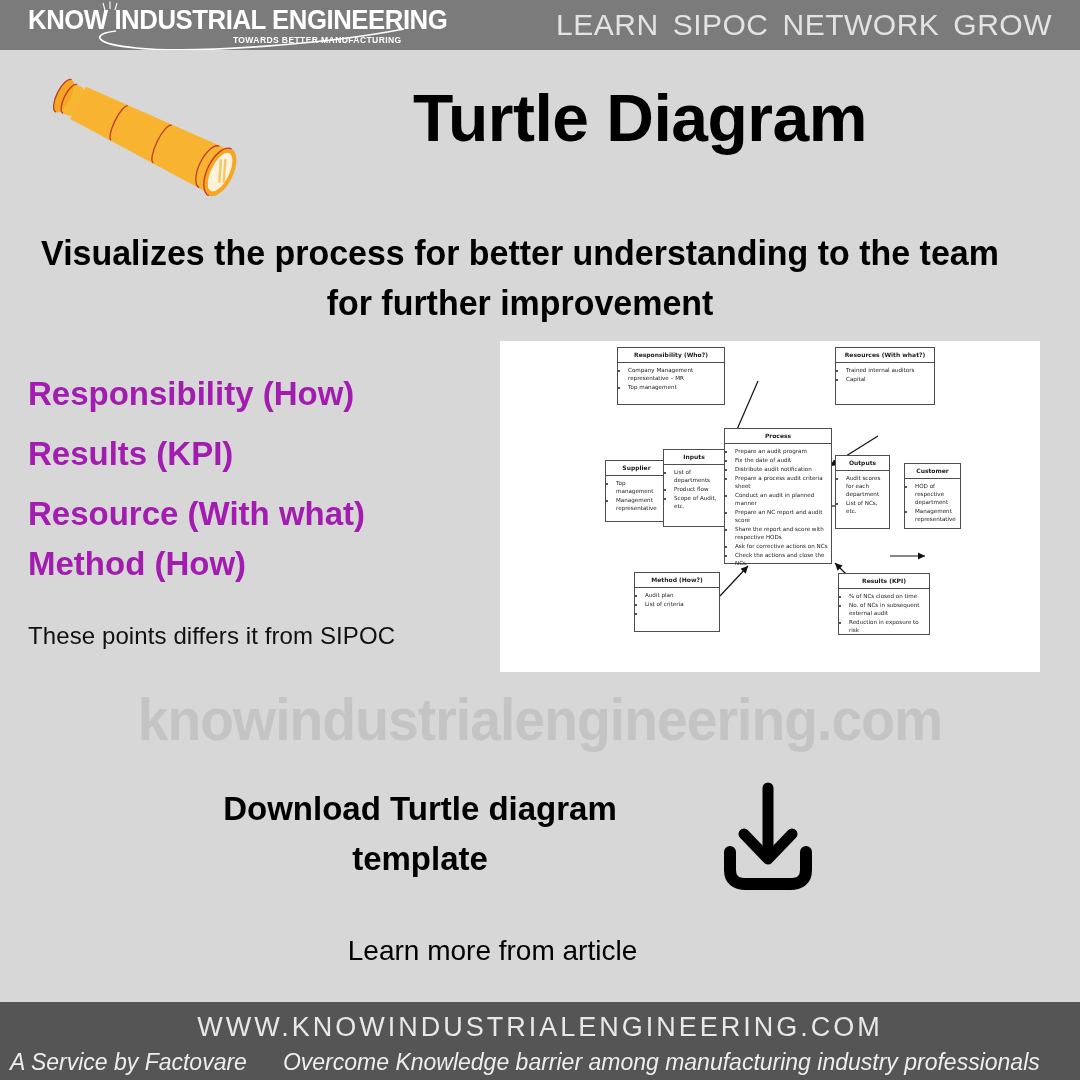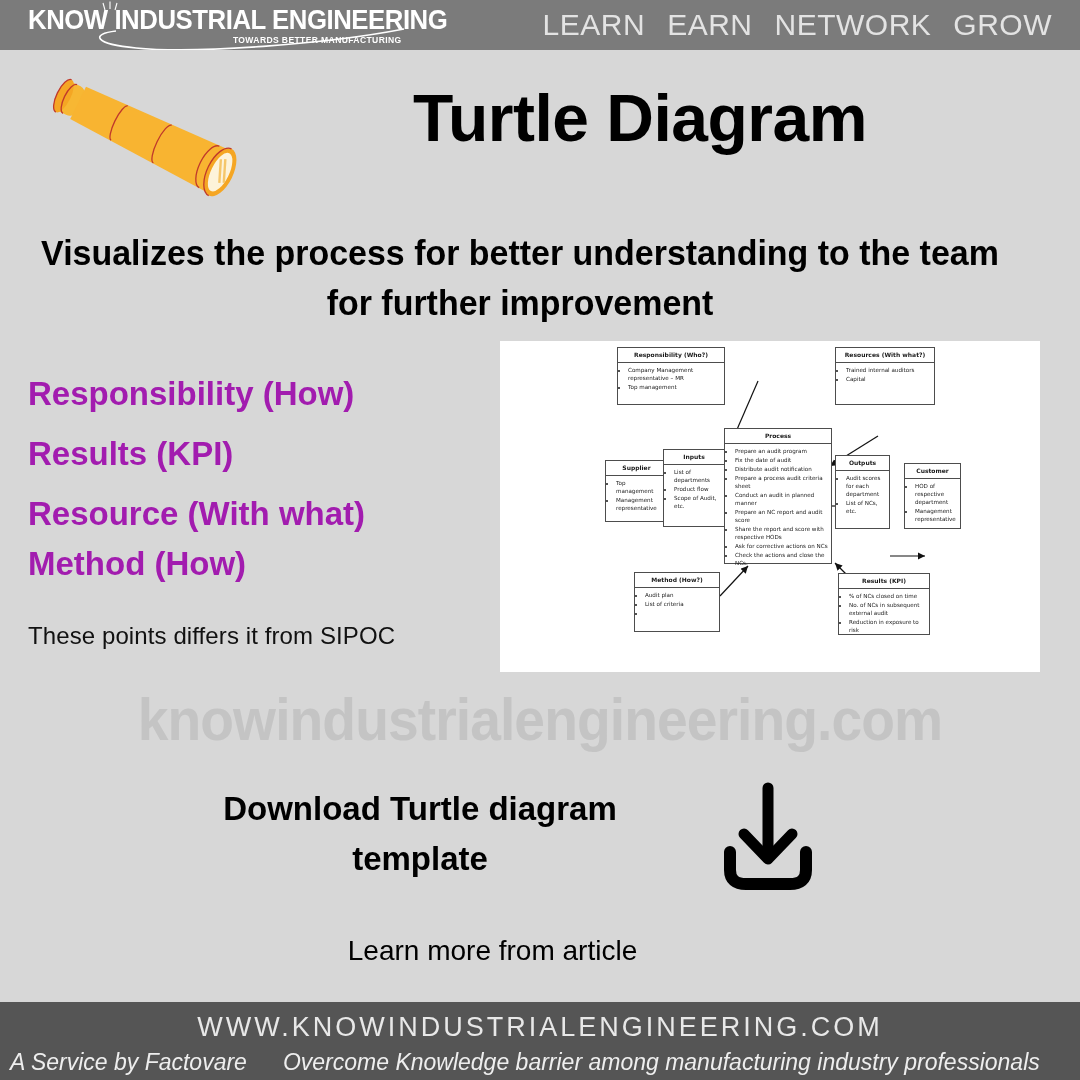--- a/index.html
+++ b/index.html
@@ -29,21 +29,21 @@
   }
   .logo-swoosh { position:absolute; left:48px; top:26px; width:330px; height:22px; }
   .logo-tag {
     position:absolute; right:6px; top:33px;
     color:#ffffff; font-size:9px; font-weight:bold; letter-spacing:0.4px;
     font-family:"Liberation Sans Narrow","Liberation Sans", sans-serif;
     transform:scaleX(0.95); transform-origin:right center; white-space:nowrap;
   }
   .nav {
     position:absolute; right:28px; top:8px;
-    display:flex; gap:22px;
+    display:flex; gap:14px;
   }
   .nav span {
     color:#e3e3e3; font-size:30px; letter-spacing:0.5px;
     font-family:"Liberation Sans Narrow","Liberation Sans", sans-serif;
   }
 
   
   .telescope { position:absolute; left:30px; top:78px; width:240px; height:120px; }
 
   
@@ -147,21 +147,21 @@
       <line x1="8" y1="8" x2="8" y2="0.5" stroke="#fff" stroke-width="1.1"></line>
       <line x1="13" y1="9" x2="15" y2="2" stroke="#fff" stroke-width="1.1"></line>
     </svg>
     <svg class="logo-swoosh" viewBox="0 0 330 22">
       <path d="M328 1 C 250 16, 120 26, 60 20 C 18 16, 14 6, 40 3" fill="none" stroke="#fff" stroke-width="1.6"></path>
     </svg>
     <div class="logo-tag">TOWARDS BETTER MANUFACTURING</div>
   </div>
   <div class="nav">
     <span>LEARN</span>
-    <span>EARN</span>
+    <span>SIPOC</span>
     <span>NETWORK</span>
     <span>GROW</span>
   </div>
 </div>
 
 <svg class="telescope" viewBox="0 0 240 120">
   <g transform="rotate(26 120 60)">
     <rect x="18" y="44" width="24" height="32" rx="7" fill="#f7b733"></rect>
     <path d="M40 42 L198 36 L198 84 L40 78 Z" fill="#f8b431"></path>
     <ellipse cx="198" cy="60" rx="13" ry="26" fill="#f5a623"></ellipse>

